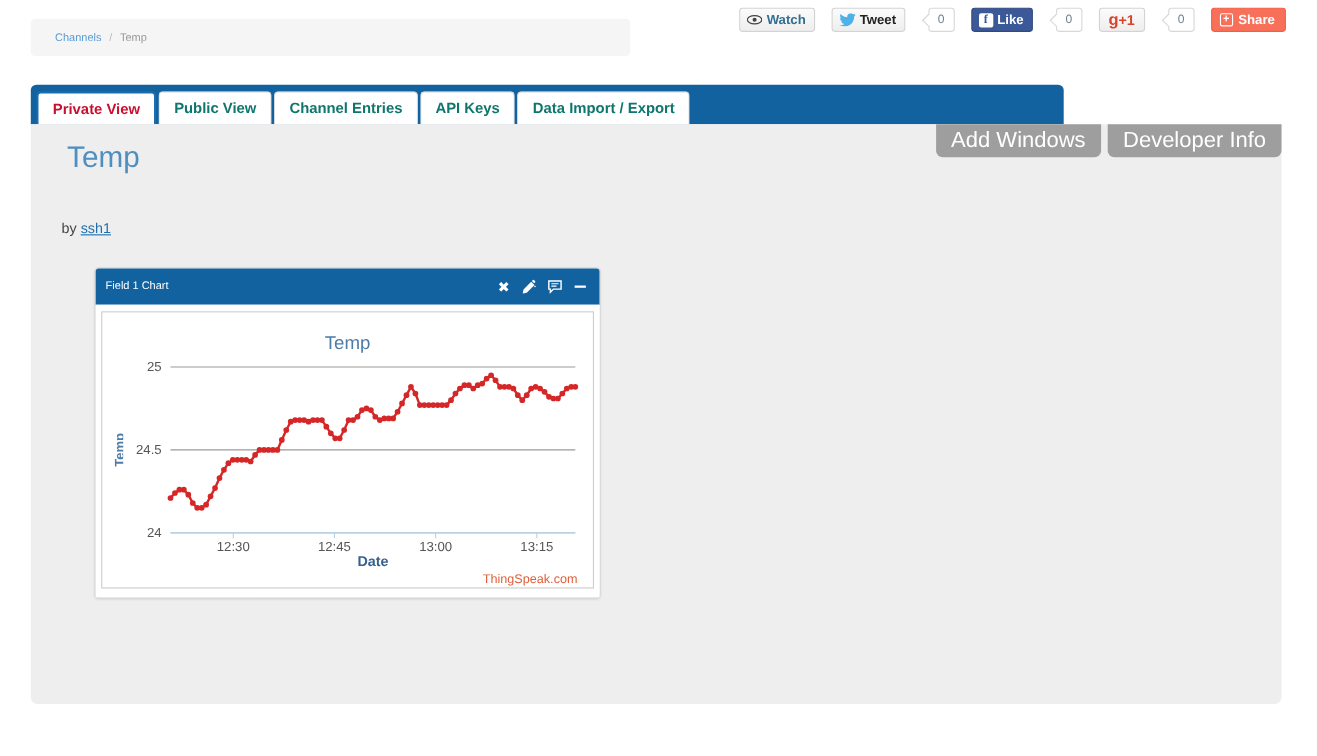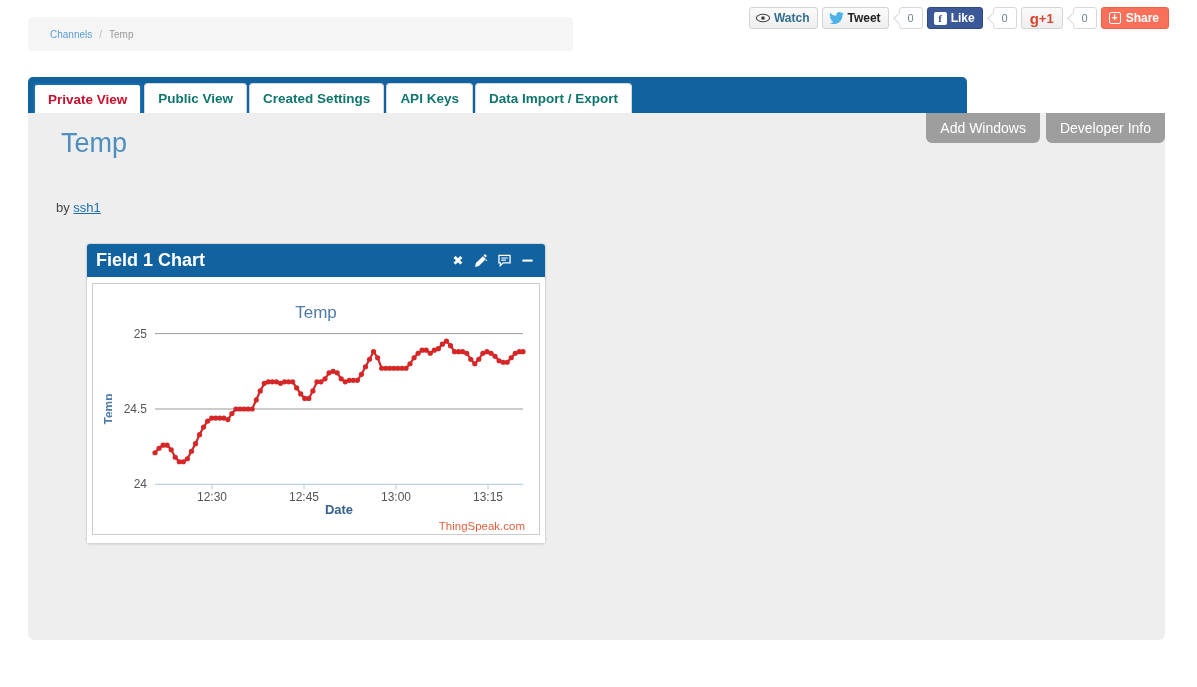--- a/index.html
+++ b/index.html
@@ -11,21 +11,21 @@
     font-family: "Liberation Sans", sans-serif;
     overflow: hidden;
   }
 
   
   .social-bar {
     position: absolute;
     top: 6px; right: 28px;
     display: flex;
     align-items: center;
-    gap: 4px;
+    gap: 15px;
     height: 24px;
   }
   .sbtn {
     display: inline-flex;
     align-items: center;
     height: 22px;
     padding: 0 7px 0 6px;
     border: 1px solid #d3d3d3;
     border-radius: 3px;
     background: linear-gradient(#fbfbfb, #eeeeee);
@@ -153,21 +153,21 @@
     top: 113px; right: 32px;
     display: flex;
     gap: 6px;
   }
   .gray-btn {
     height: 30px;
     padding: 0 14px;
     display: flex; align-items: center;
     background: #9e9e9e;
     color: #ffffff;
-    font-size: 14px;
+    font-size: 20px;
     border-radius: 0 0 6px 6px;
     cursor: pointer;
     white-space: nowrap;
   }
 
   
   .content {
     position: absolute;
     left: 28px; top: 113px;
     width: 1137px; height: 527px;
@@ -229,22 +229,22 @@
     height: 33px;
     background: #1262a0;
     border-radius: 3px 3px 0 0;
     display: flex;
     align-items: center;
     justify-content: space-between;
     padding: 0 11px 0 9px;
   }
   .widget-title {
     color: #ffffff;
-    font-size: 18px;
-    font-weight: bold;
+    font-size: 10px;
+    font-weight: normal;
   }
   .widget-icons {
     display: flex;
     align-items: center;
     gap: 9px;
     color: #ffffff;
   }
   .widget-icons .wicon {
     cursor: pointer;
     display: inline-flex;
@@ -312,21 +312,21 @@
 
 <div class="breadcrumb">
   <span class="crumb-link">Channels</span>
   <span class="crumb-sep">/</span>
   <span class="crumb-current">Temp</span>
 </div>
 
 <div class="tabbar">
   <div class="tab active">Private View</div>
   <div class="tab">Public View</div>
-  <div class="tab">Created Settings</div>
+  <div class="tab">Channel Entries</div>
   <div class="tab">API Keys</div>
   <div class="tab">Data Import / Export</div>
 </div>
 
 <div class="content">
 
   <div class="channel-title">Temp</div>
 
   <div class="channel-by">
     <span>by</span>

